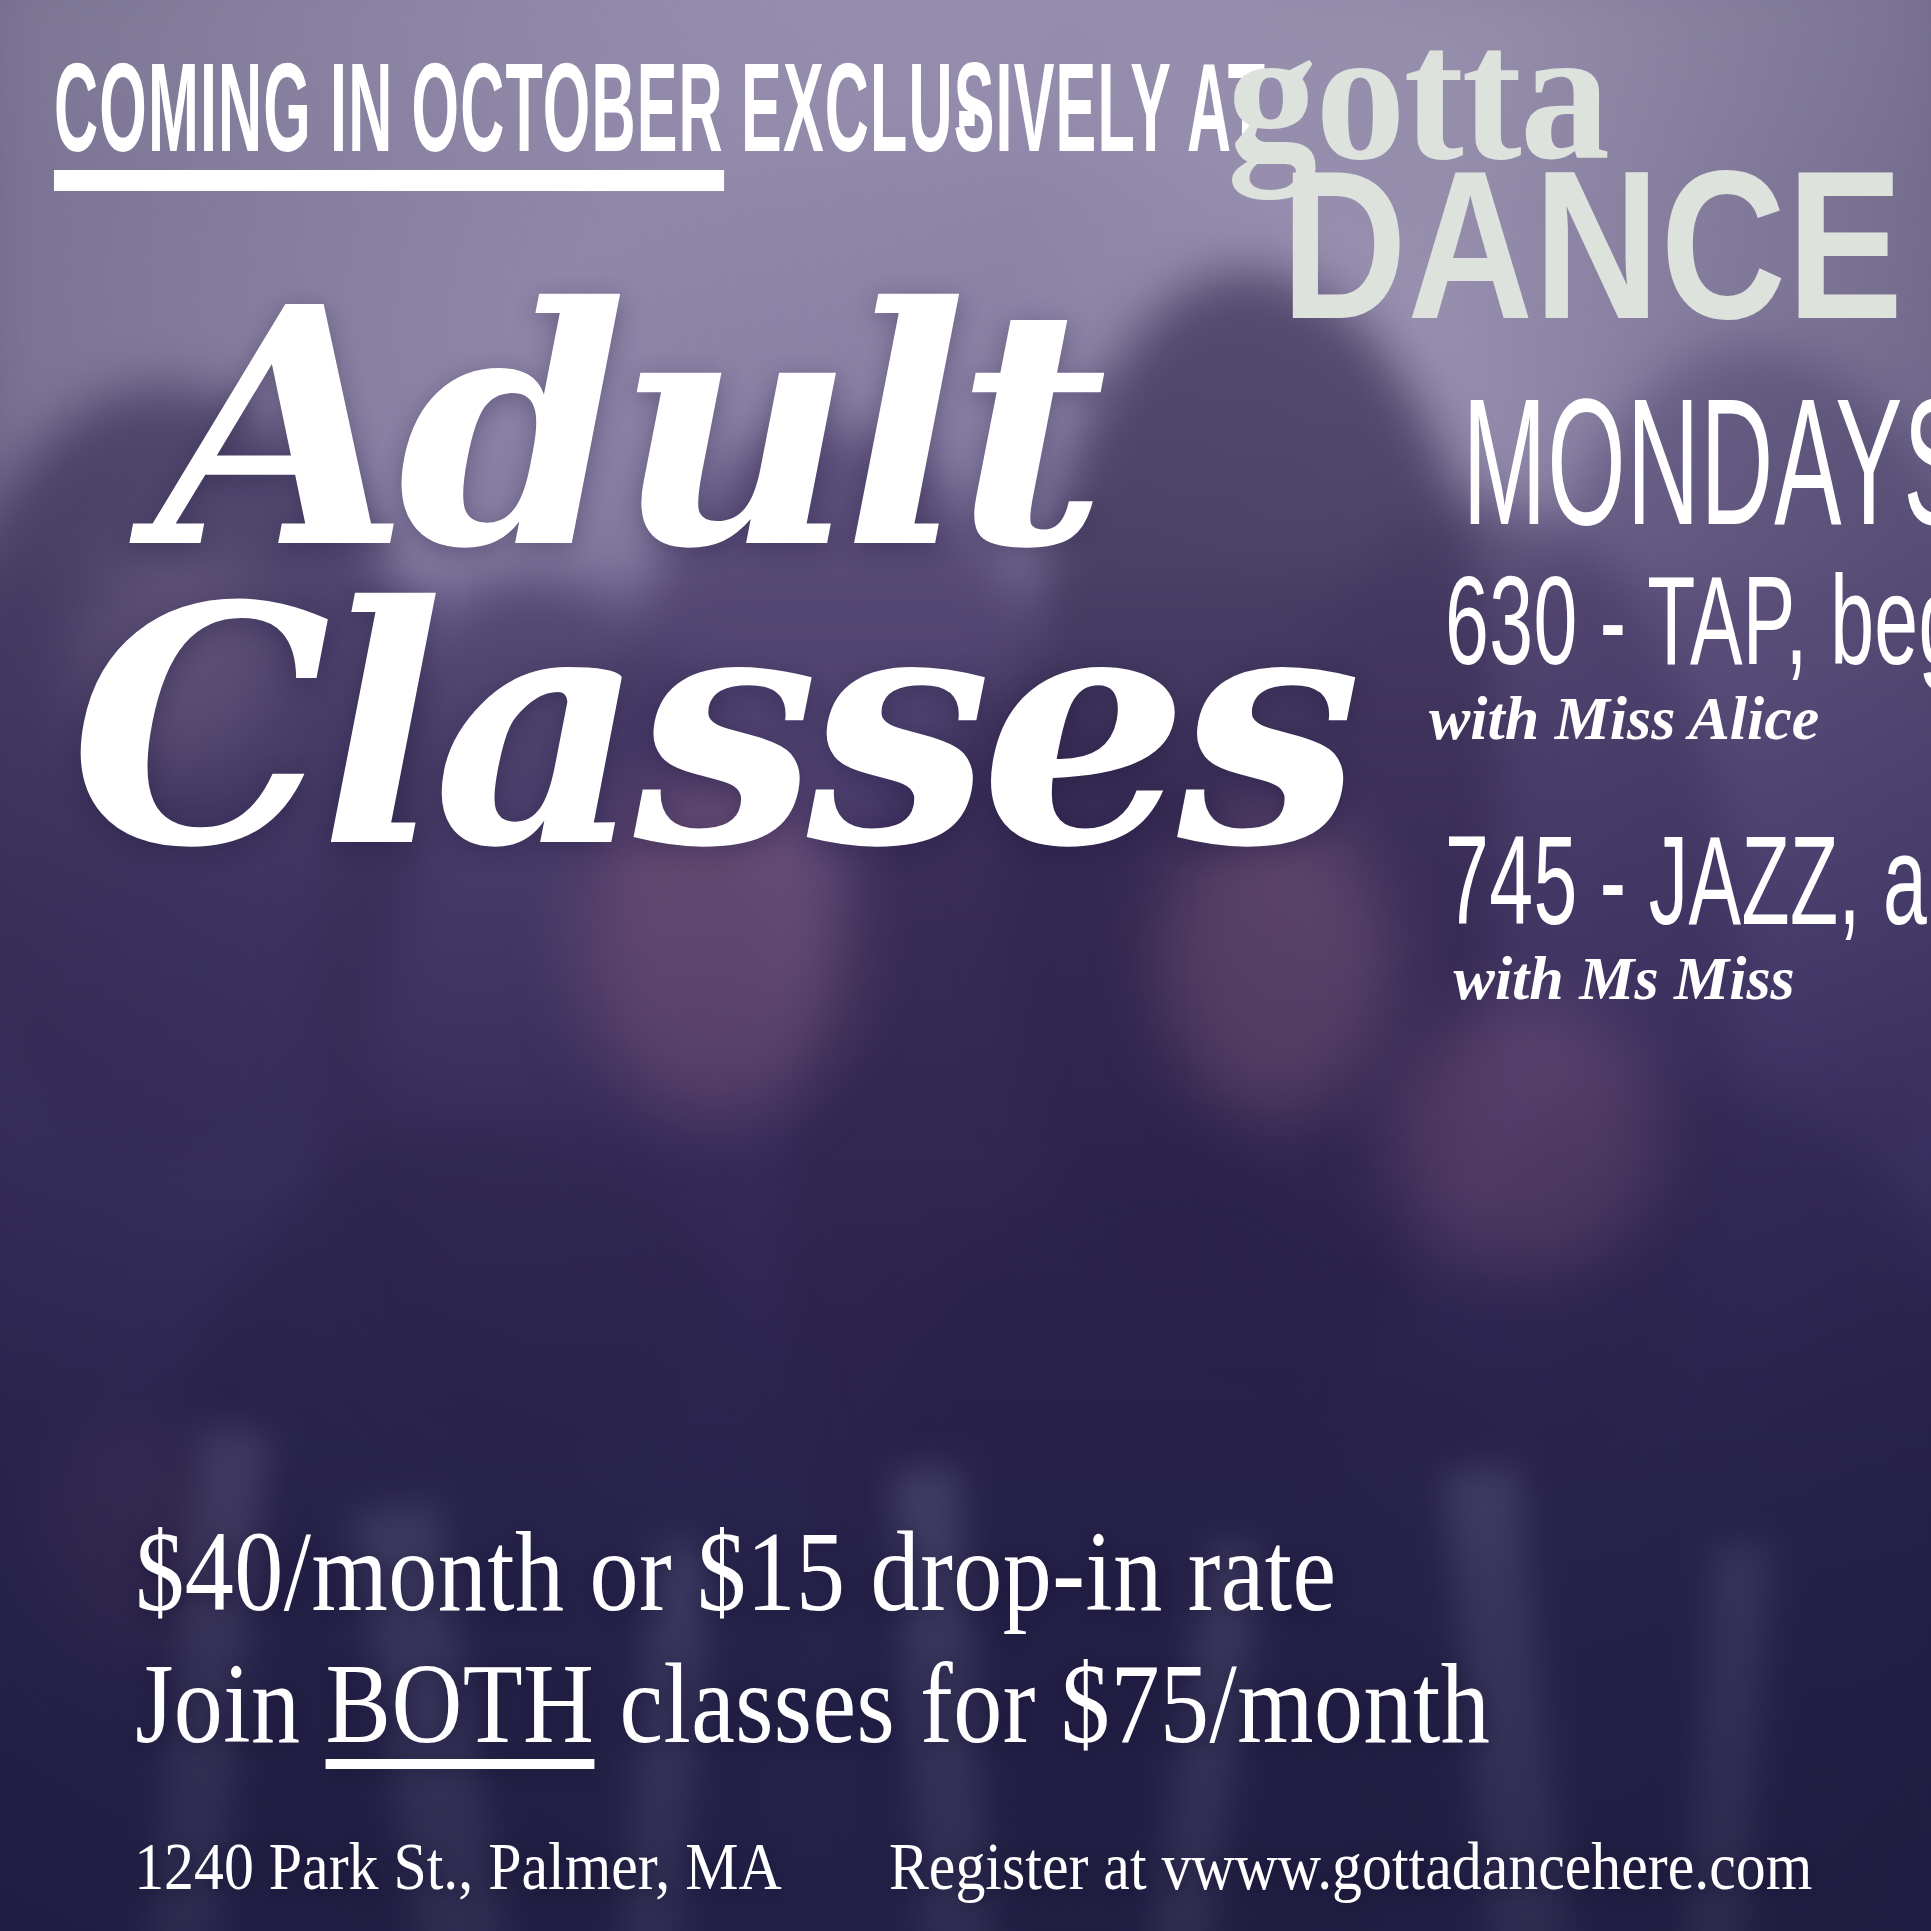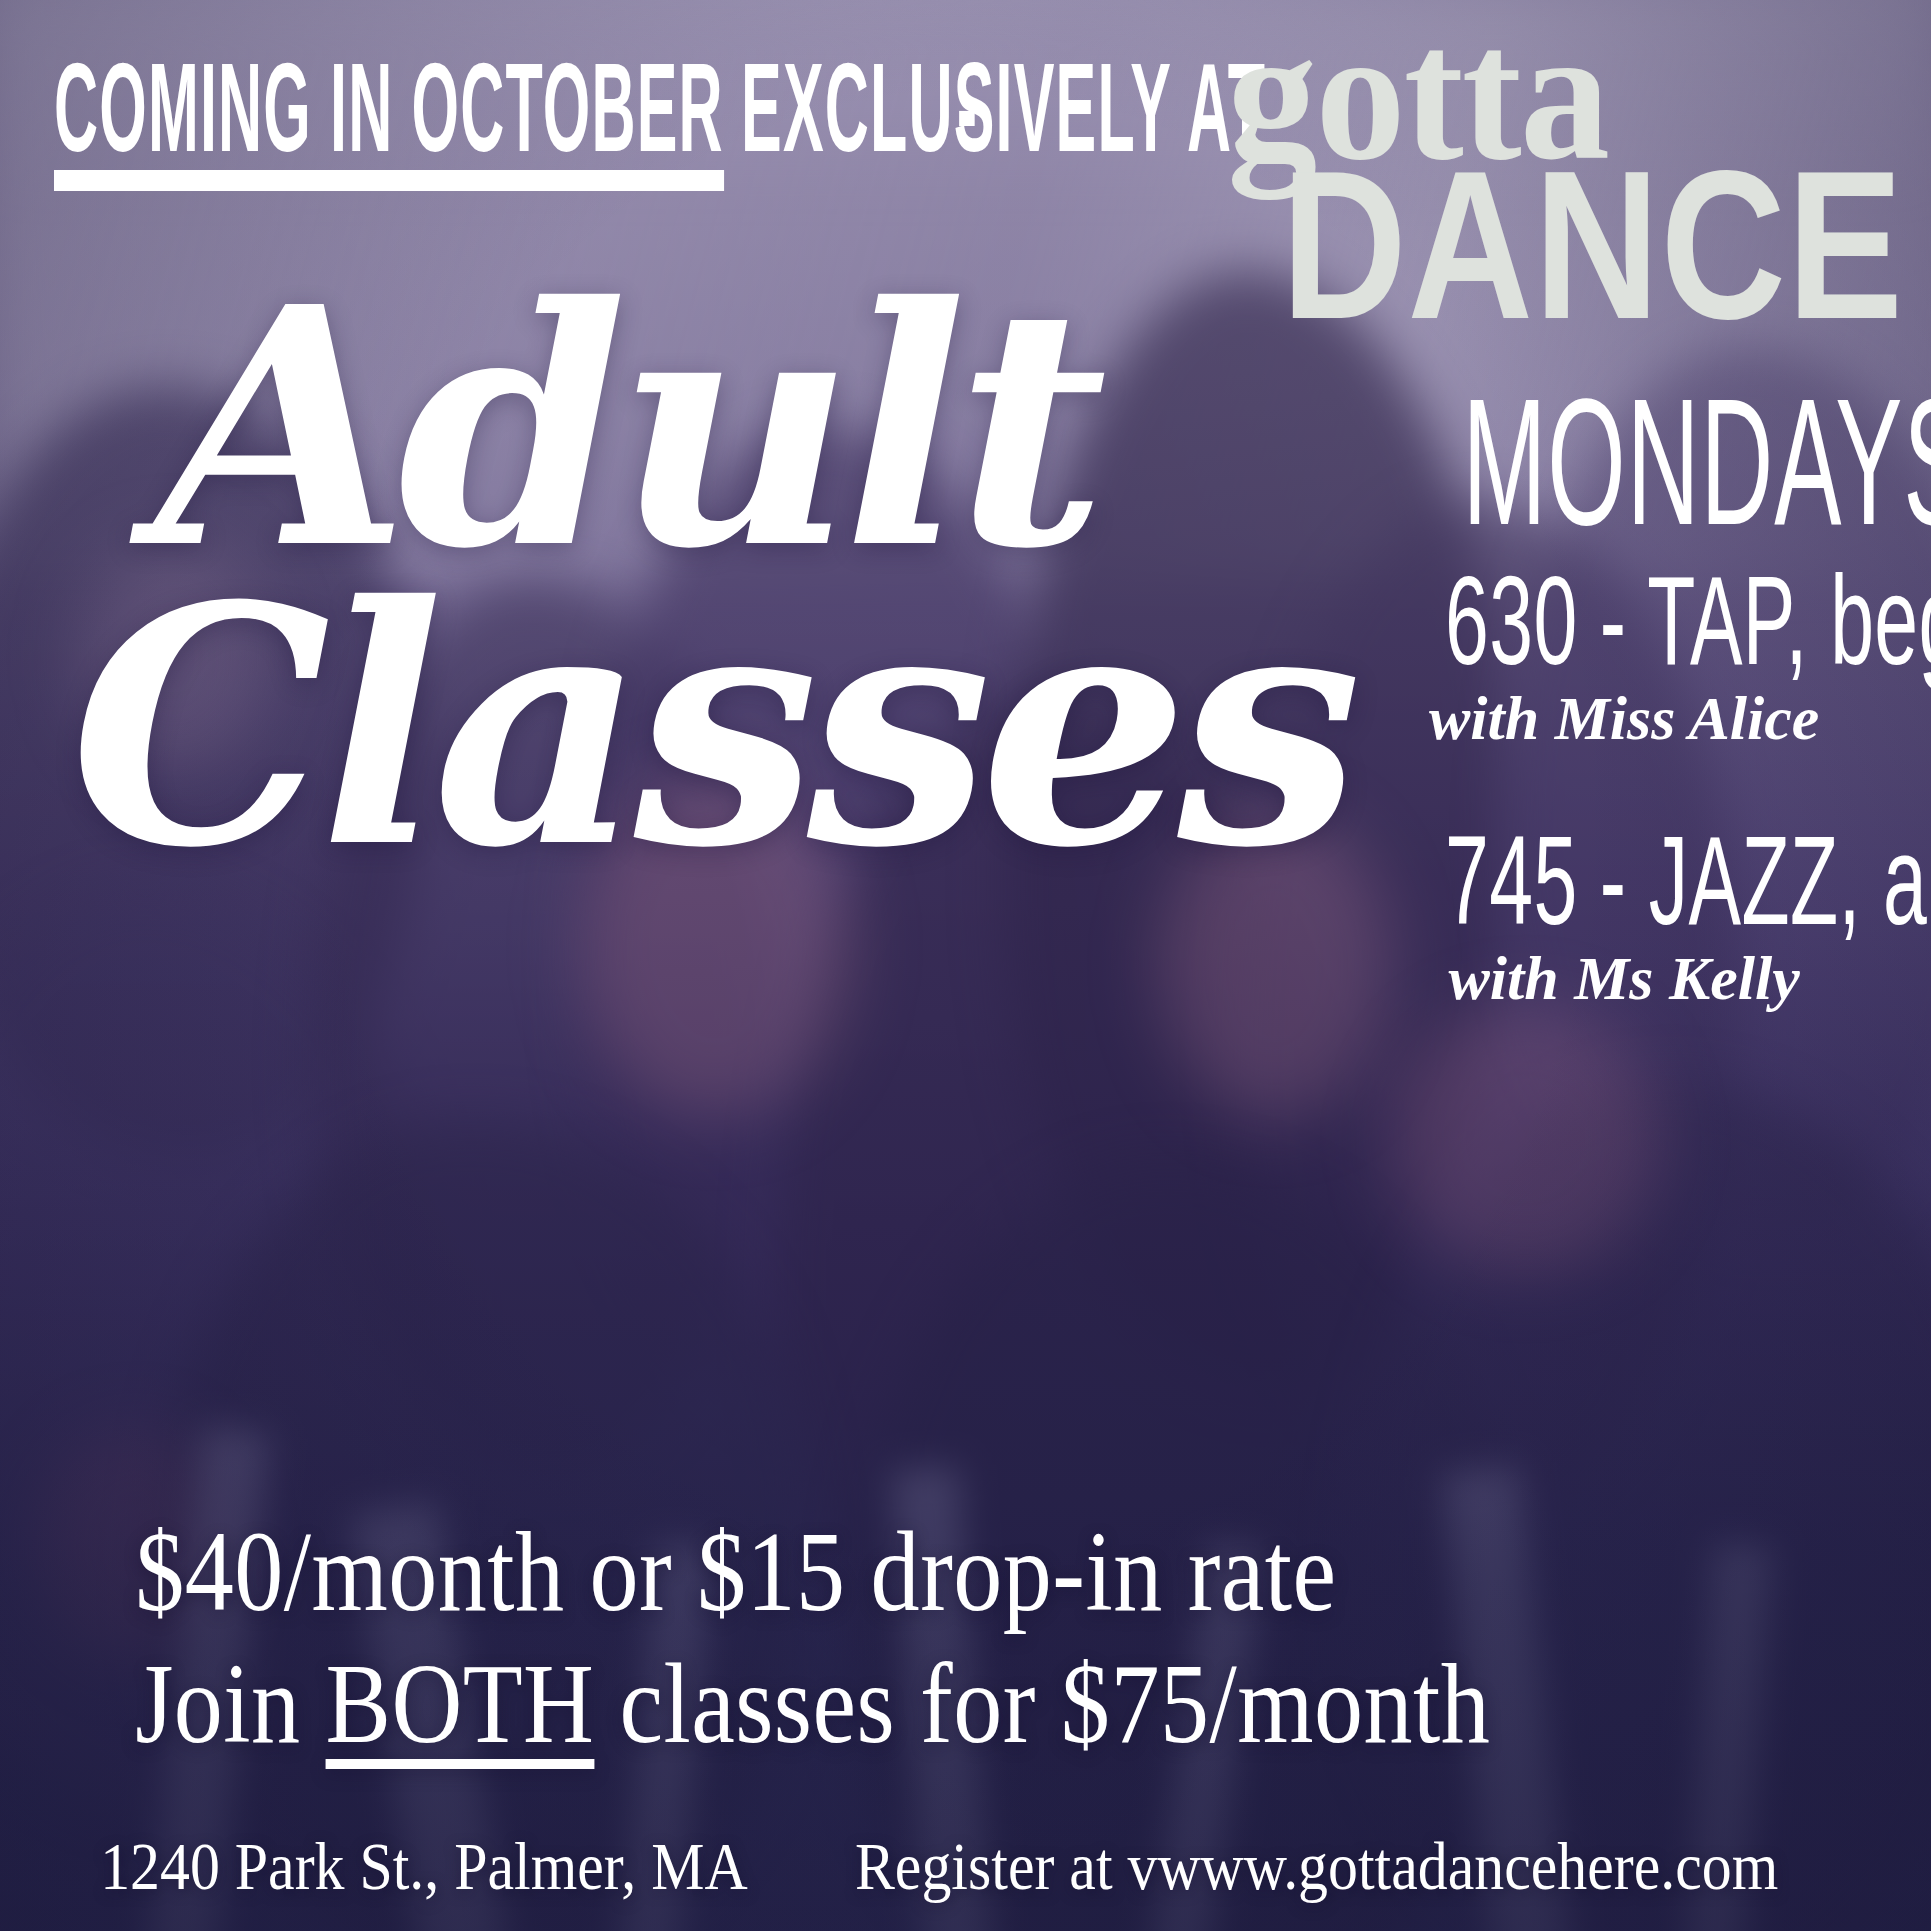--- a/index.html
+++ b/index.html
@@ -287,21 +287,21 @@
     text-underline-offset: 17.4px;
   }
 
   
   .footer {
     position: absolute;
     left: 0;
     right: 0;
     bottom: 25px;
     display: flex;
-    justify-content: flex-start;
+    justify-content: flex-end;
     align-items: baseline;
     padding: 0 56px;
     color: #ffffff;
     font-family: "Liberation Serif", serif;
     text-shadow: 0 2.9px 13.5px rgba(20,16,46,0.5);
   }
 
   .footer-text {
     font-size: 68px;
     transform: scaleX(0.88);
@@ -370,21 +370,21 @@
     <div class="schedule">
       <span class="sched-day">MONDAYS</span>
 
       <div class="sched-slot-1">
         <span class="sched-class">630 - TAP, beg/int</span>
         <span class="sched-teacher">with Miss Alice</span>
       </div>
 
       <div class="sched-slot-2">
         <span class="sched-class">745 - JAZZ, all levels</span>
-        <span class="sched-teacher">with Ms Kelly</span>
+        <span class="sched-teacher">with Ms Miss</span>
       </div>
     </div>
 
     <div class="pricing">
       <span class="price-line">$40/month or $15 drop-in rate</span>
       <span class="price-line"><span>Join </span><span class="price-both">BOTH</span><span> classes for $75/month</span></span>
     </div>
 
     <div class="footer">
       <span class="footer-text">1240 Park St., Palmer, MA</span>

